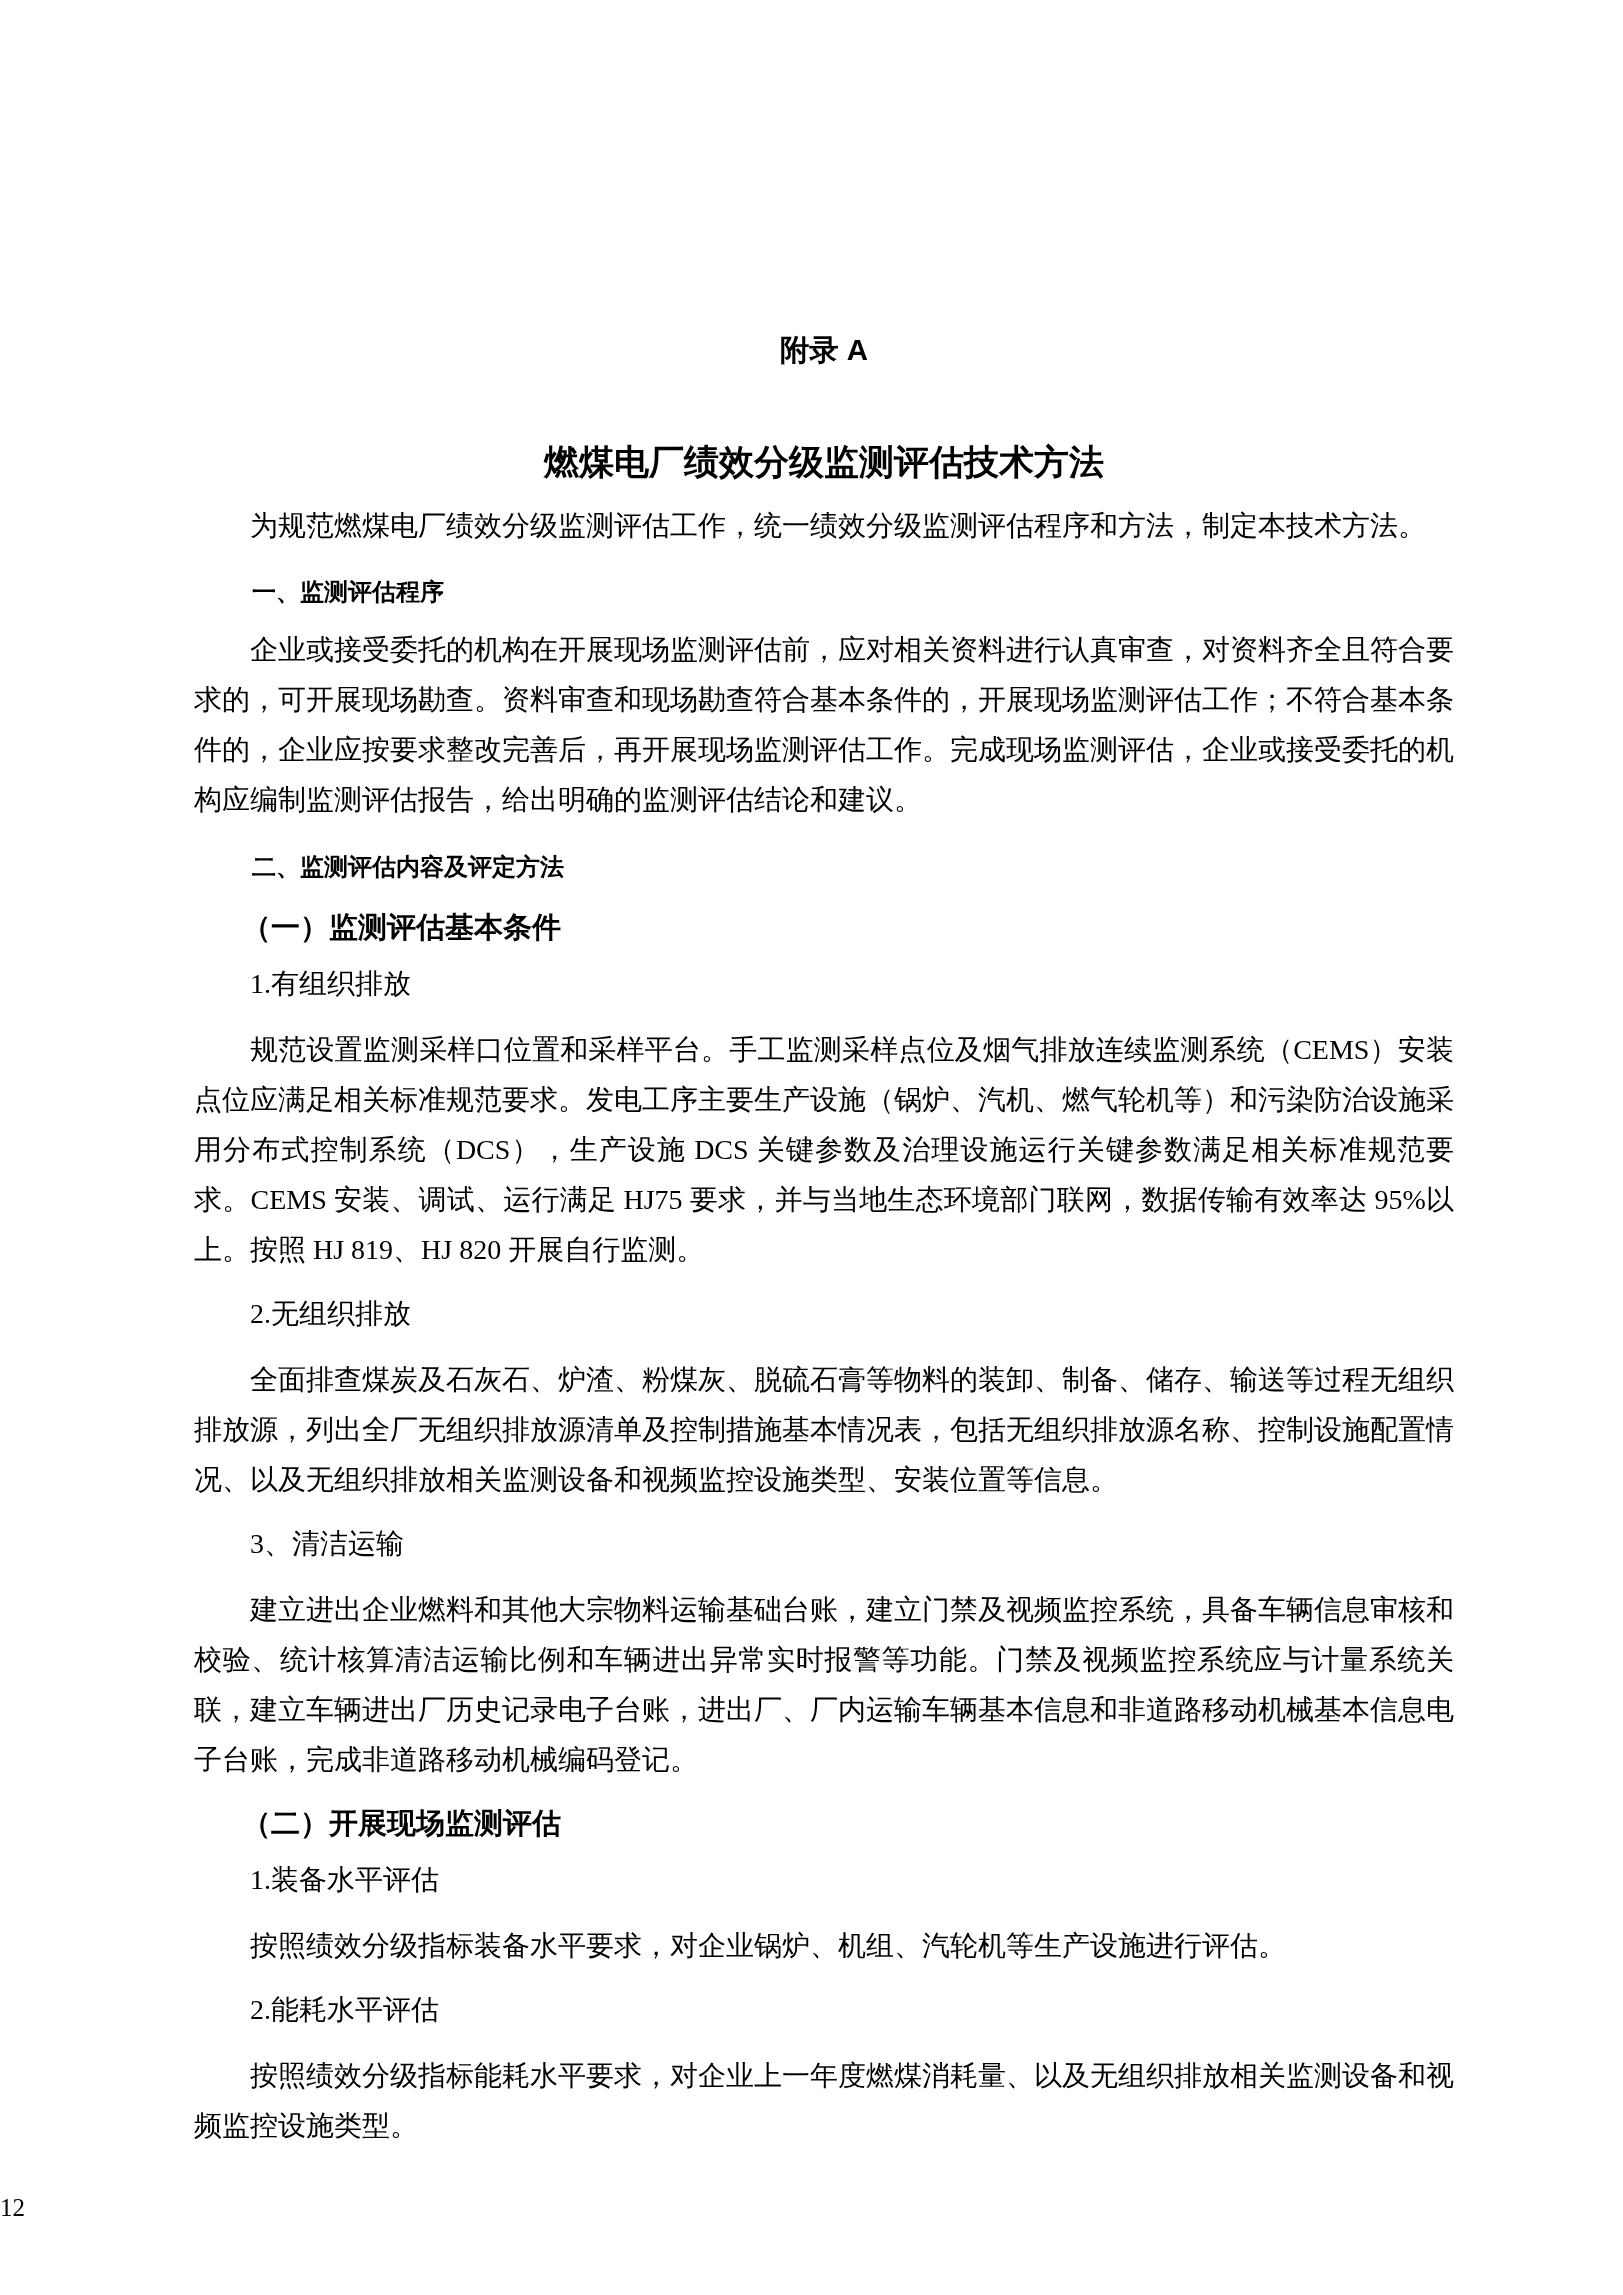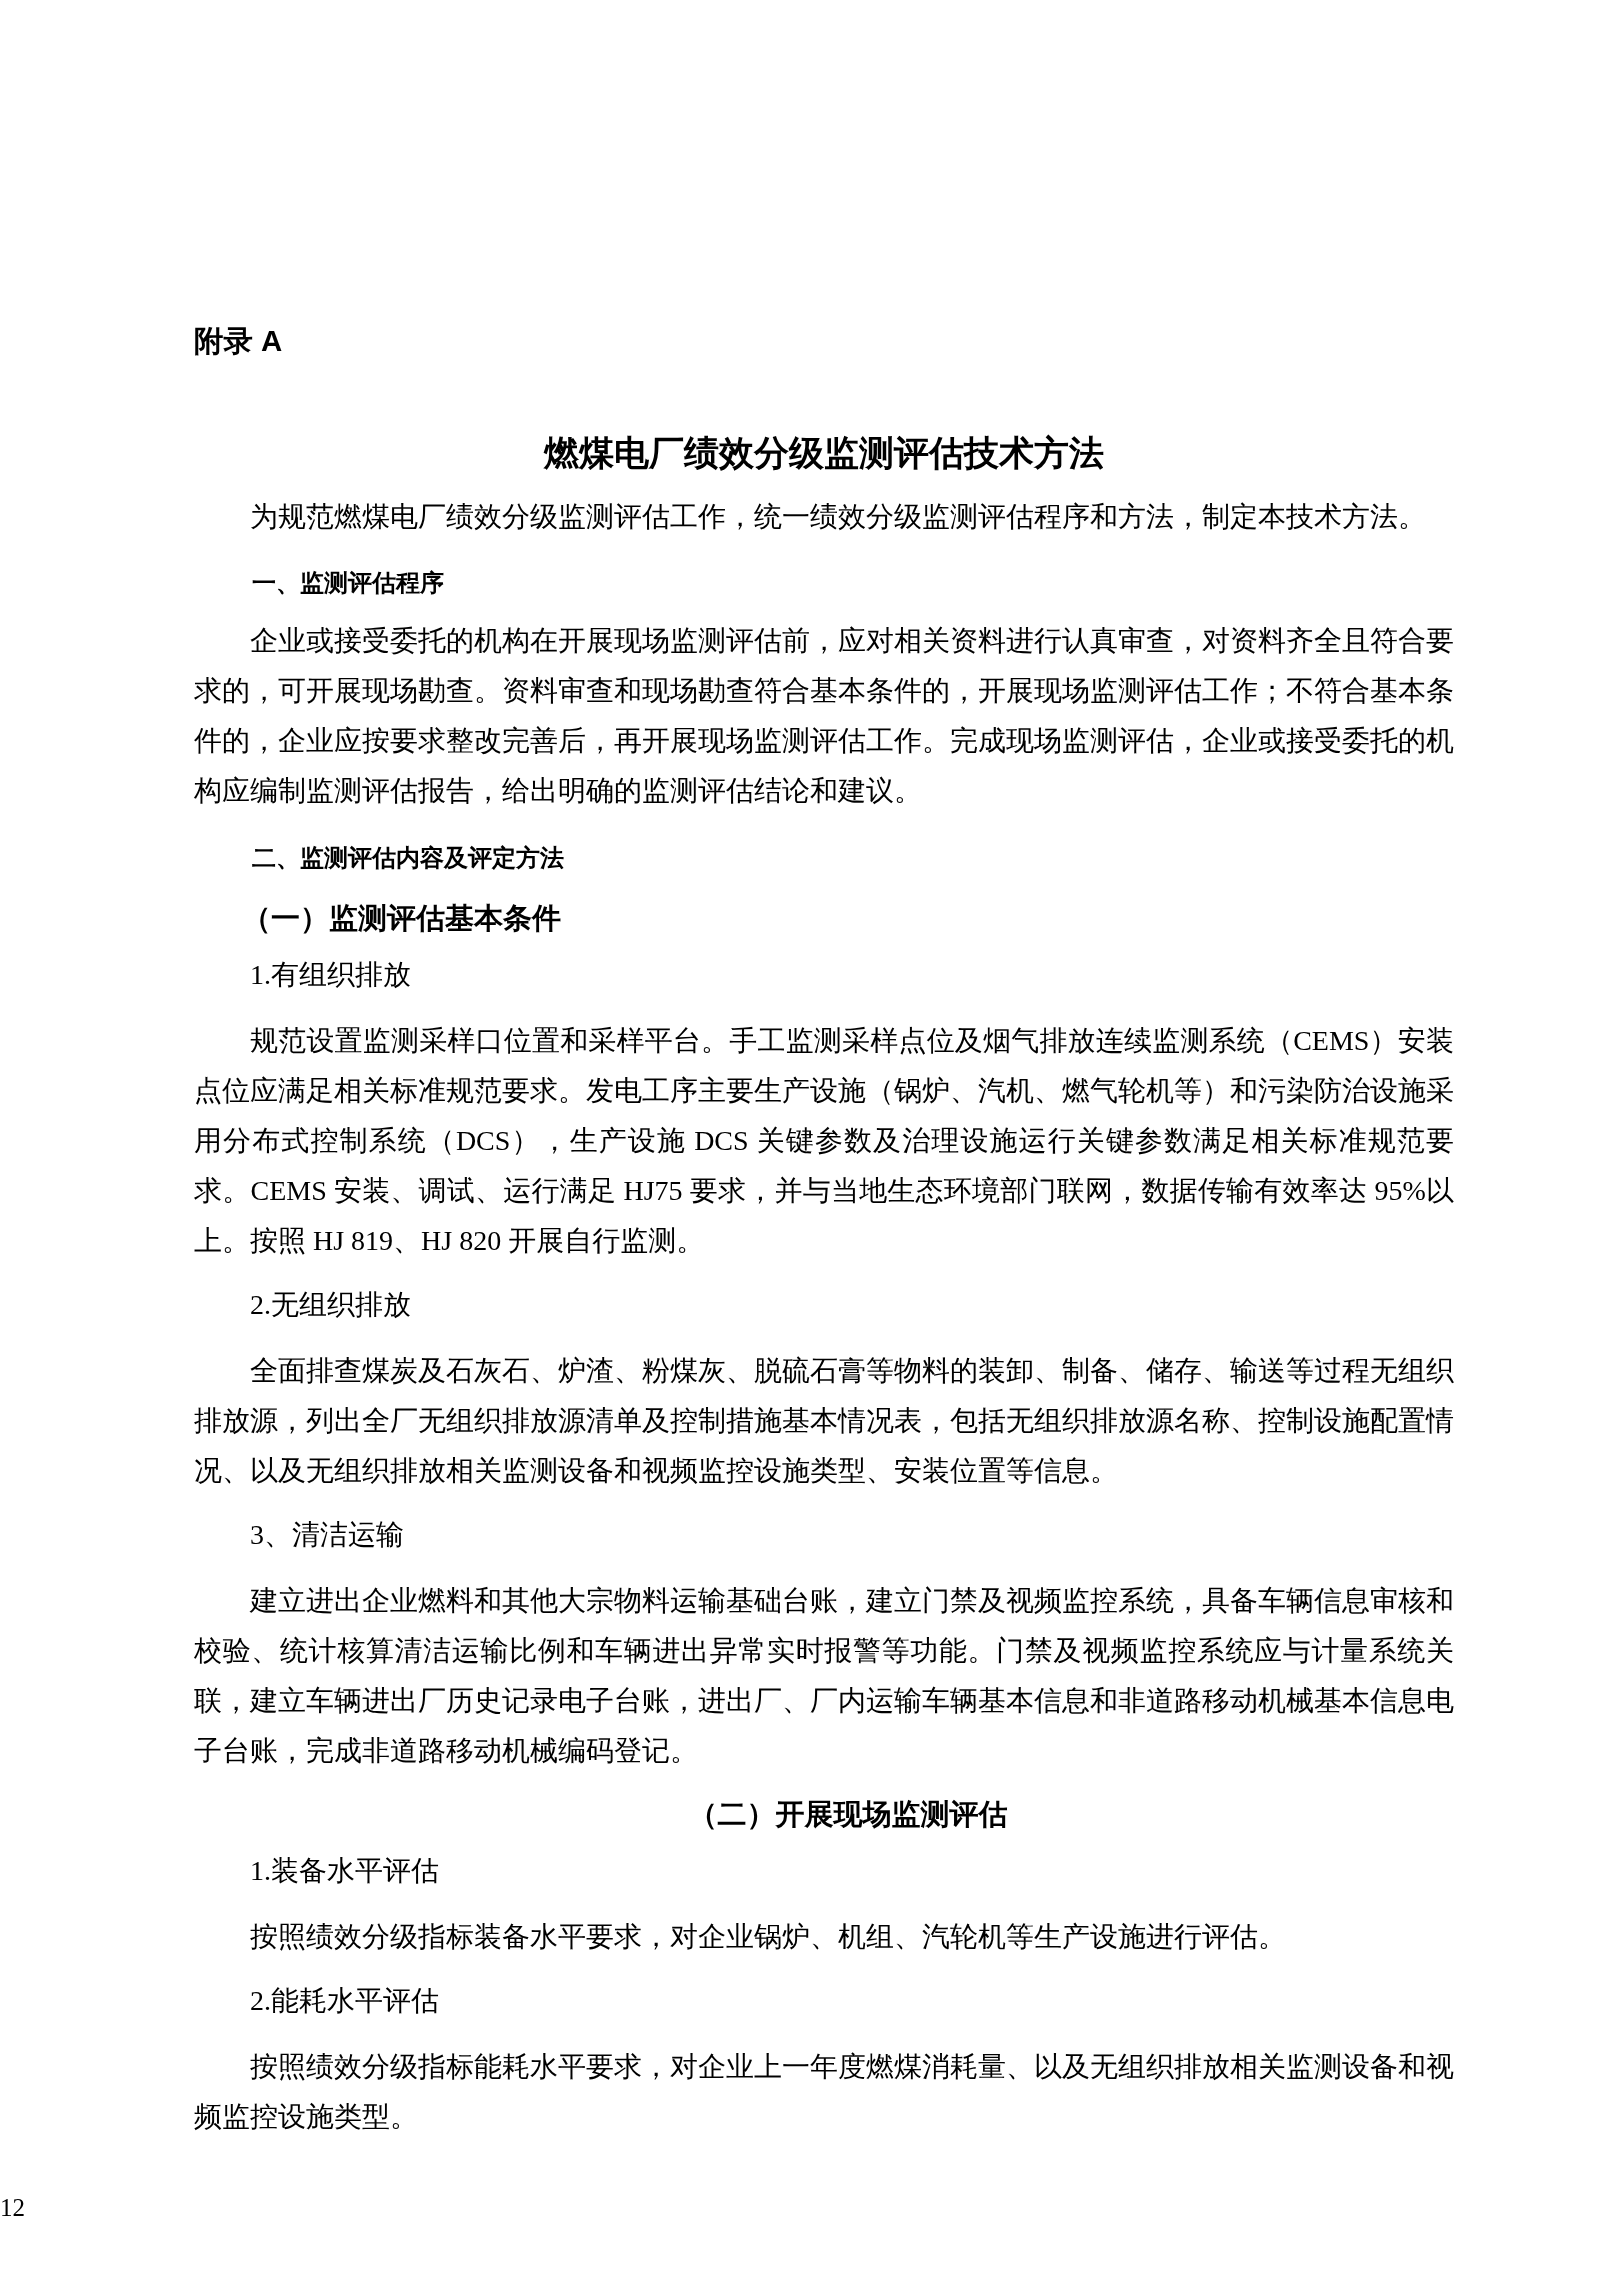--- a/index.html
+++ b/index.html
@@ -14,21 +14,22 @@
     overflow: hidden;
   }
   .content {
     padding: 323px 169px 0 194px; 
   }
   .appendix-label {
     font-family: "Liberation Sans", sans-serif;
     font-weight: bold;
     font-size: 29.4px;
     line-height: 35px;
-    margin: 0;
+    margin: 9px;
+    text-align: center;
   }
   .doc-title {
     font-family: Liberation Serif, serif;
     font-weight: bold;
     font-size: 35px;
     line-height: 45px;
     text-align: center;
     margin: 73px 0 0 0;
   }
   .para {
@@ -48,21 +49,21 @@
   }
   .h-level1.tight { margin-top: 23.6px; }
   .h-level2 {
     font-family: "Liberation Sans", sans-serif;
     font-weight: bold;
     font-size: 29px;
     line-height: 35px;
     text-indent: 48px;
     margin: 26px 0 0 0;
   }
-  .h-level2.later { margin-top: 21px; text-align: center; }
+  .h-level2.later { margin-top: 21px; }
   .h-level3 {
     font-size: 28px;
     line-height: 50px;
     text-indent: 56px;
     margin: 14.4px 0 0 0;
   }
   .page-number {
     position: absolute;
     left: 0;
     right: 0;

